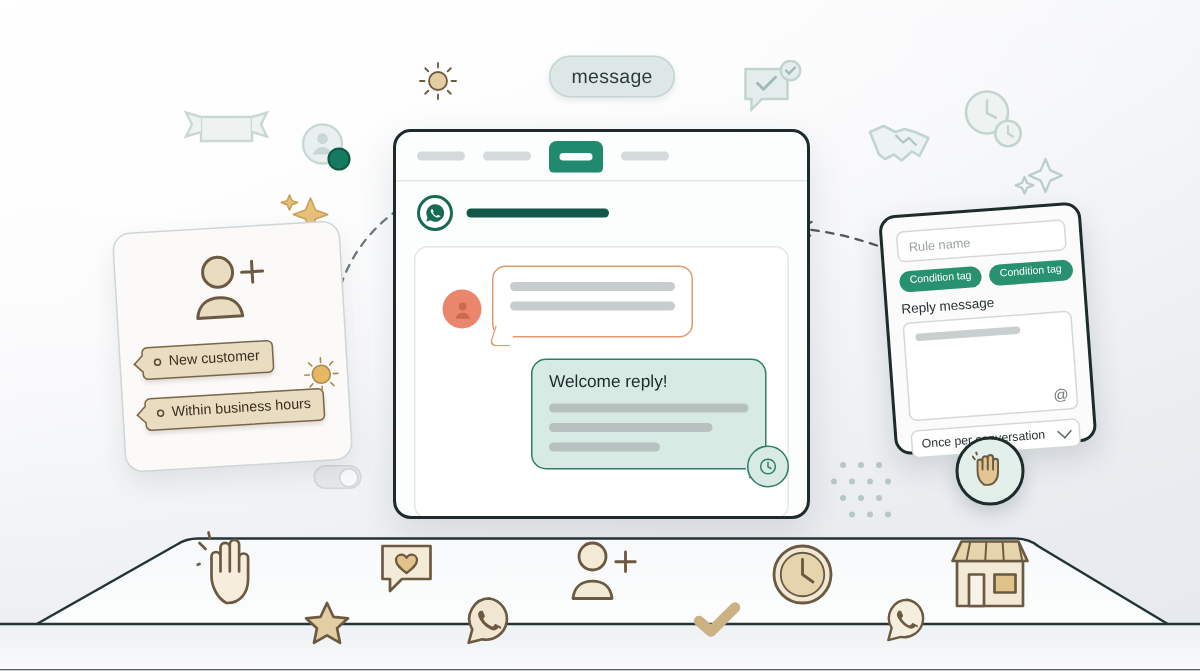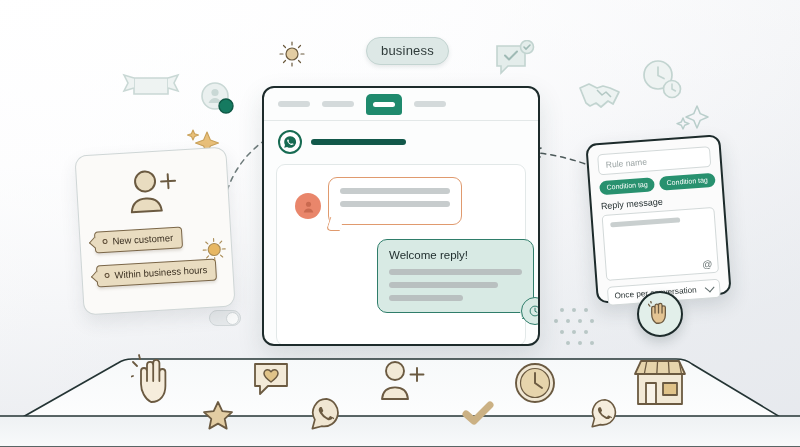--- a/index.html
+++ b/index.html
@@ -50,21 +50,21 @@
   }
   .avatar-c{position:absolute;left:18px;top:28px;width:26px;height:26px;border-radius:50%;background:#e9866b;display:flex;align-items:center;justify-content:center;}
   .bub-in{
     position:absolute;left:51px;top:12px;width:110px;
     background:#fff;border:1.5px solid #e09a6e;border-radius:9px;padding:10px 11px;
   }
   .bub-in .ln{height:6px;border-radius:4px;background:#c7cccd;margin-bottom:7px;}
   .bub-in .ln:last-child{margin-bottom:0;width:66%;}
   .bub-in .tail{position:absolute;left:-1px;bottom:-7px;width:13px;height:13px;background:#fff;border-left:1.5px solid #e09a6e;border-bottom:1.5px solid #e09a6e;border-radius:0 0 0 5px;transform:skewX(-18deg);}
   .bub-out{
-    position:absolute;left:100px;top:74px;width:133px;
+    position:absolute;left:77px;top:74px;width:133px;
     background:#d8eae4;border:1.5px solid #2f7d6a;border-radius:10px;padding:9px 11px 11px;
   }
   .bub-out .ttl{font-size:11.5px;color:#1d2b2b;margin-bottom:8px;white-space:nowrap;}
   .bub-out .ln{height:6px;border-radius:4px;background:#b9c0c0;margin-bottom:7px;}
   .bub-out .ln.w2{width:82%;}
   .bub-out .ln.w3{width:56%;margin-bottom:0;}
   .bub-out .tail{position:absolute;right:-1px;bottom:-7px;width:13px;height:13px;background:#d8eae4;border-right:1.5px solid #2f7d6a;border-bottom:1.5px solid #2f7d6a;border-radius:0 0 5px 0;transform:skewX(18deg);}
   .clock-badge{position:absolute;right:-16px;bottom:-13px;width:26px;height:26px;border-radius:50%;background:#d8eae4;border:1.5px solid #2f7d6a;display:flex;align-items:center;justify-content:center;}
 
   
@@ -209,21 +209,21 @@
 
   <svg class="abs" style="left:208px;top:130px;" width="70" height="100" fill="none">
     <path d="M66 4C40 20 18 44 14 86" stroke="#6e7b7b" stroke-width="1.5" stroke-dasharray="5 5" stroke-linecap="round"></path>
   </svg>
 
   <svg class="abs" style="left:528px;top:143px;" width="70" height="32" fill="none">
     <path d="M66 24C50 18 30 12 10 10" stroke="#4d5a5a" stroke-width="1.5" stroke-dasharray="5 5" stroke-linecap="round"></path>
     <path d="M4 9l9-4M4 9l8 5" stroke="#4d5a5a" stroke-width="1.6" stroke-linecap="round"></path>
   </svg>
 
-  <div class="welcome-pill">business</div>
+  <div class="welcome-pill">message</div>
 
   <div class="browser">
     <div class="browser-bar">
       <div class="tab-ghost"></div>
       <div class="tab-ghost"></div>
       <div class="tab-active">
           <i></i>
         </div>
       <div class="tab-ghost"></div>
     </div>

